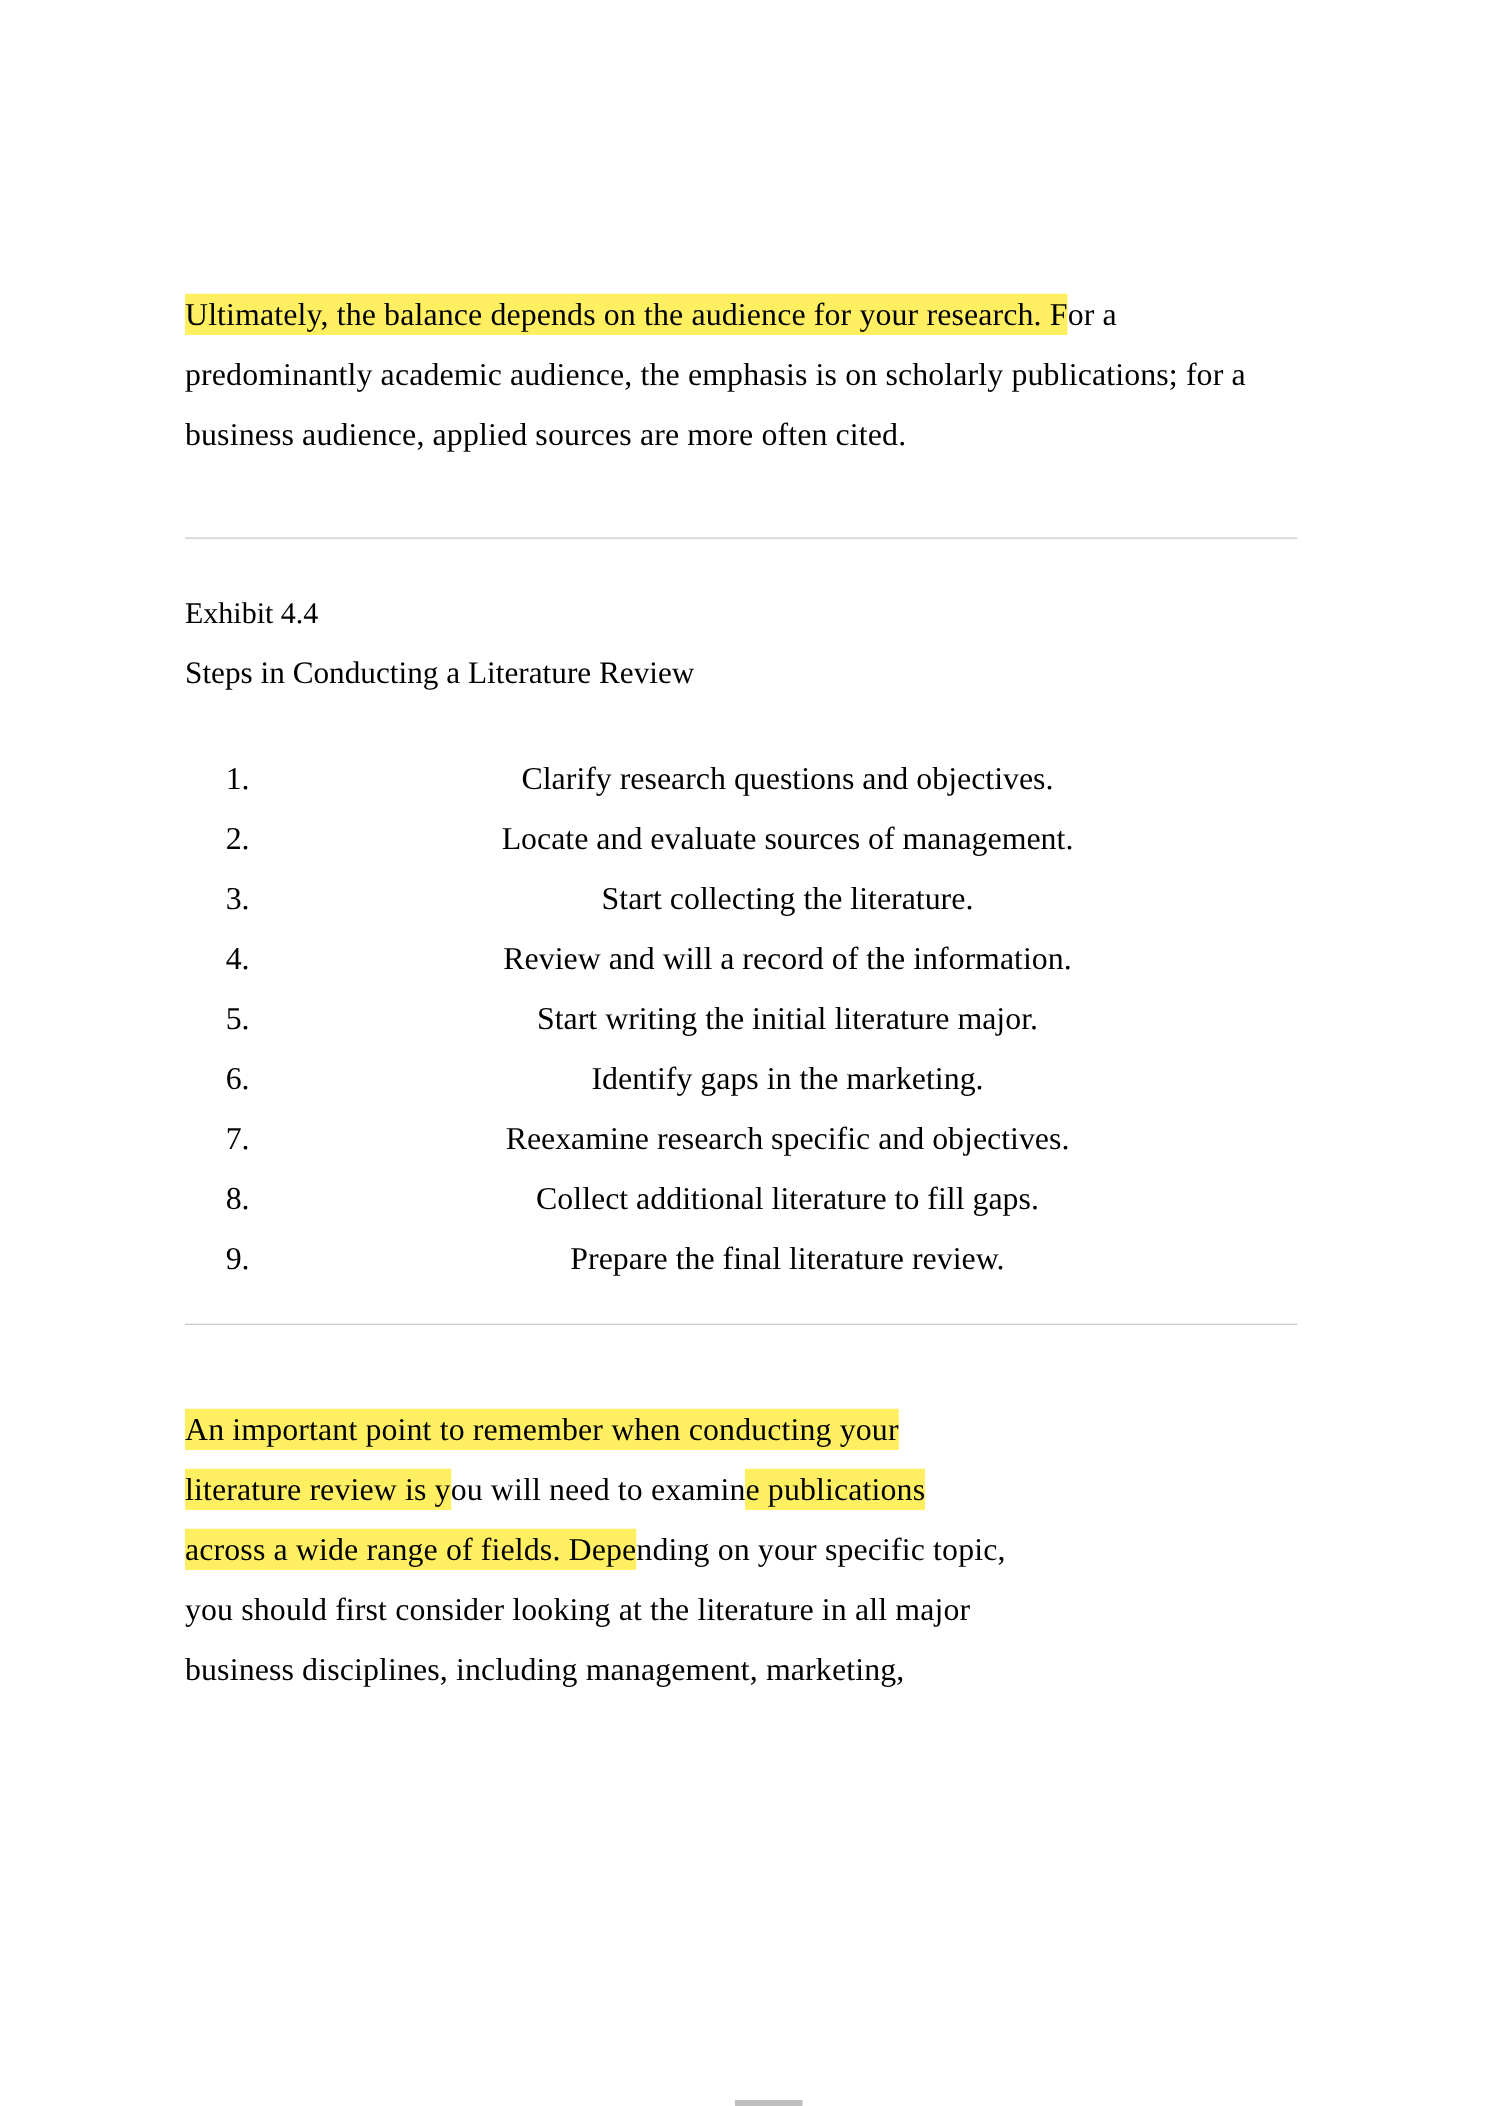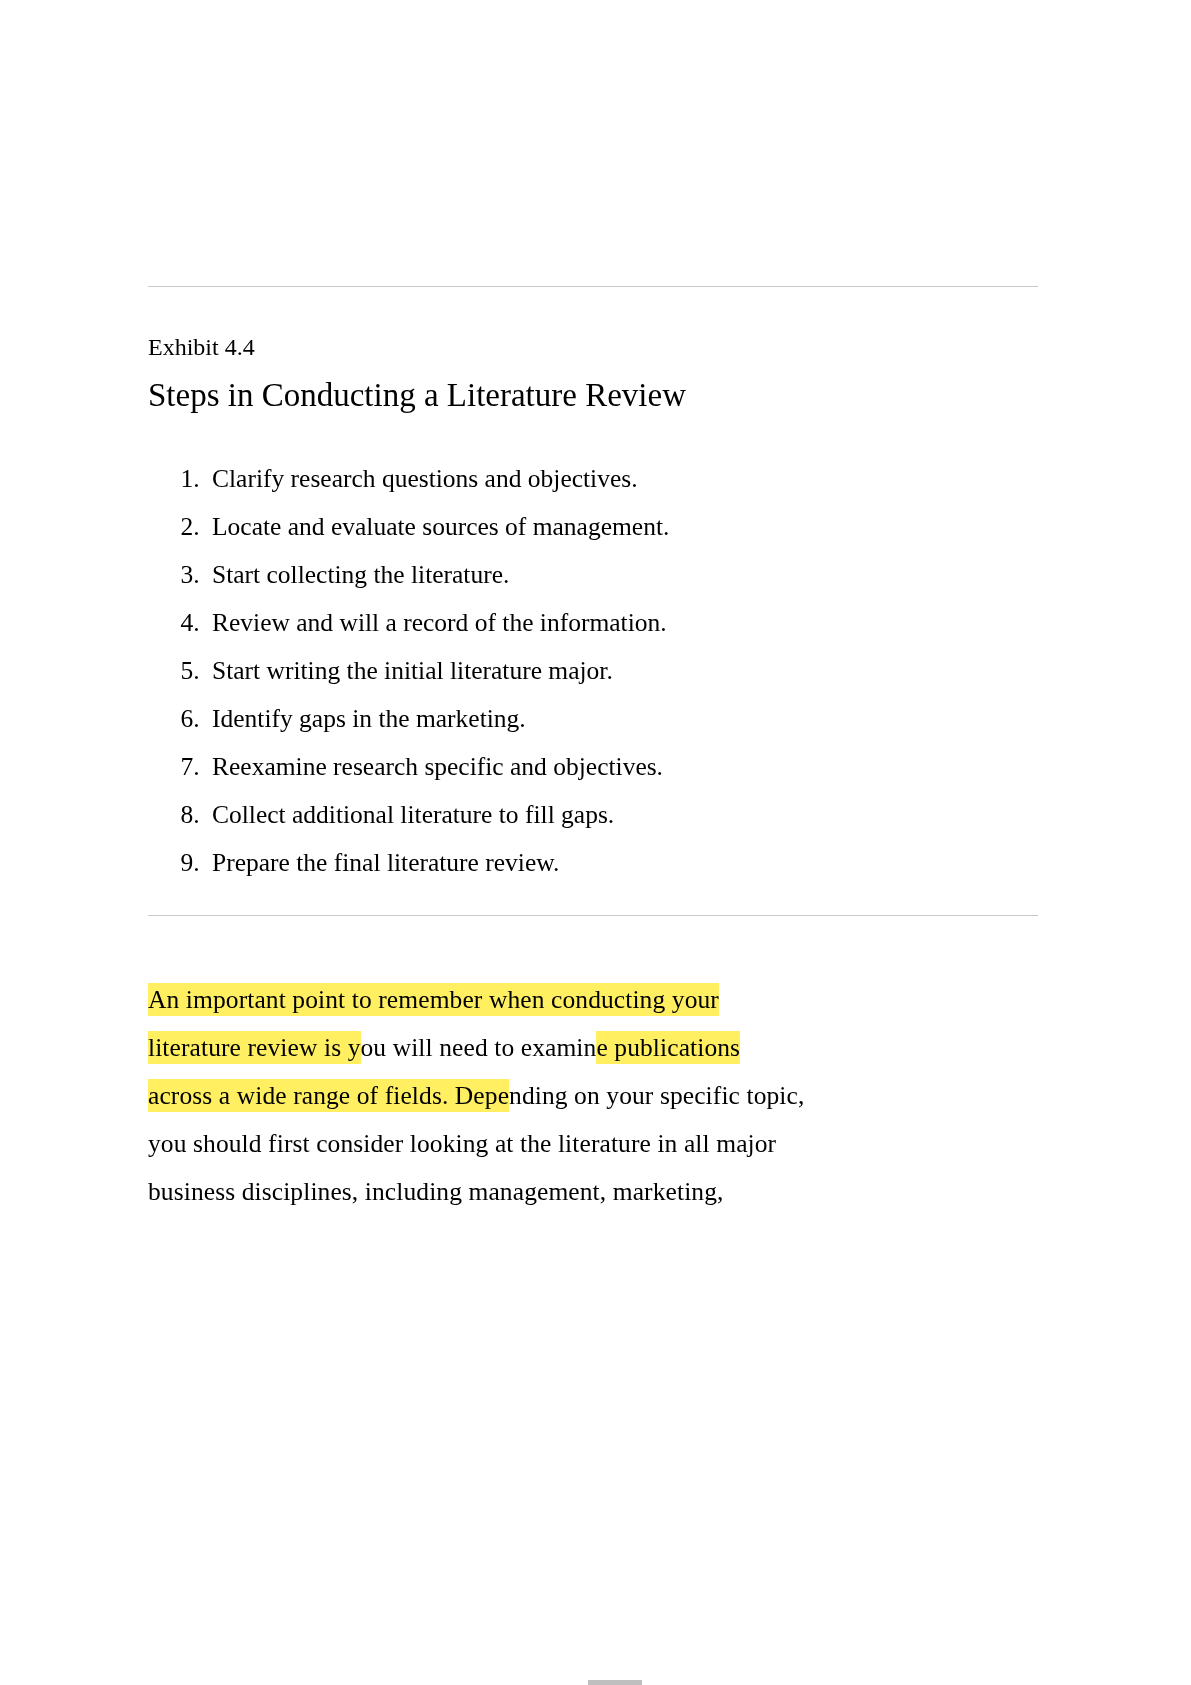--- a/index.html
+++ b/index.html
@@ -46,28 +46,29 @@
     width: 890px;
   }
   .block-gap-1 { height: 58px; }
   .block-gap-2 { height: 36px; }
   .exhibit-label {
     font-size: 24px;
     line-height: 48px;
     margin: 0;
   }
   .exhibit-title {
-    font-size: 33px;
+    font-size: 25px;
     line-height: 48px;
     margin: 0;
   }
   ol.steps {
     margin: 0;
     padding: 0 0 0 58px;
     list-style-position: outside;
+    text-align: center;
   }
   ol.steps li {
     font-size: 25.5px;
     line-height: 48px;
     padding-left: 6px;
   }
   .spacer-after-list { height: 28px; }
   .spacer-after-rule2 { height: 60px; }
   .bottom-mark {
     position: absolute;
@@ -79,20 +80,21 @@
     opacity: 0.55;
   }
 </style>
 </head>
 <body>
 
 <div class="page">
 
   <div class="content">
 
+    <p class="para"><span class="hl">Ultimately, the balance depends on the audience for your research. F</span><span>or a predominantly academic audience, the emphasis is on scholarly publications; for a business audience, applied sources are more often cited.</span></p>
 
     <div class="block-gap-1"></div>
 
     <hr class="rule">
 
     <div class="block-gap-2"></div>
 
     <p class="exhibit-label">Exhibit 4.4</p>
 
     <p class="exhibit-title">Steps in Conducting a Literature Review</p>

